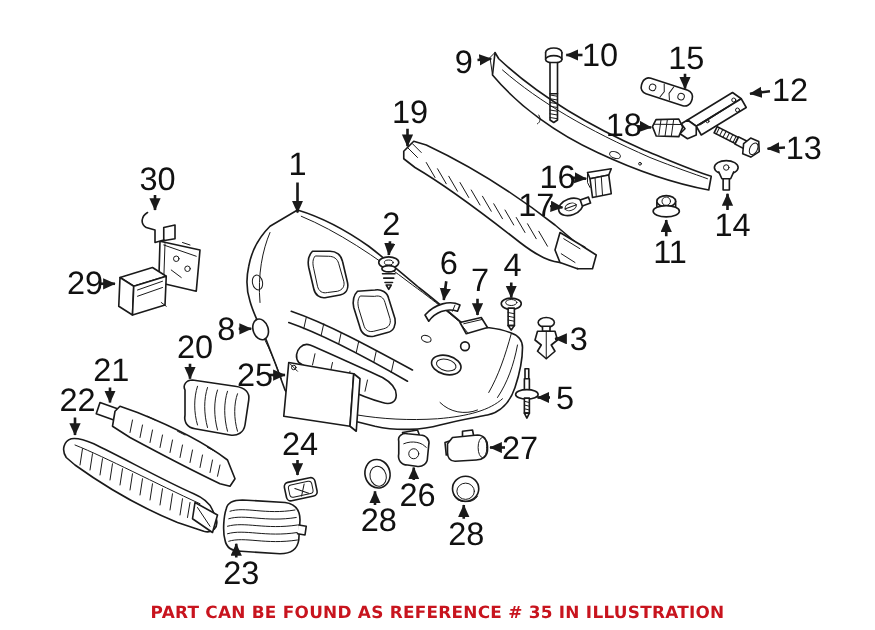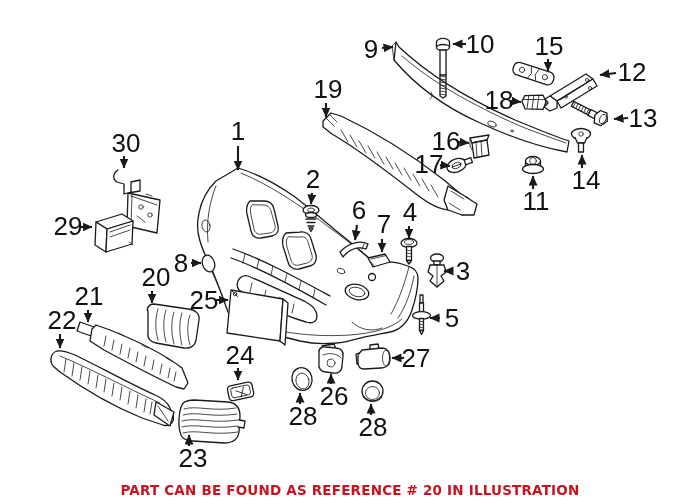--- a/index.html
+++ b/index.html
@@ -331,13 +331,13 @@
       <text x="303" y="425" class="callout-label">28</text>
       <line x1="371" y1="415" x2="371" y2="404" class="callout-line" marker-end="url(#ah)"></line>
       <text x="373" y="436" class="callout-label">28</text>
       <line x1="80" y1="227" x2="92" y2="227" class="callout-line" marker-end="url(#ah)"></line>
       <text x="68" y="235" class="callout-label">29</text>
       <line x1="124" y1="156" x2="124" y2="168" class="callout-line" marker-end="url(#ah)"></line>
       <text x="126" y="152" class="callout-label">30</text>
     </g>
 </svg>
 
-<div id="caption">PART CAN BE FOUND AS REFERENCE # 20 IN ILLUSTRATION</div>
+<div id="caption">PART CAN BE FOUND AS REFERENCE # 35 IN ILLUSTRATION</div>
 
 </body></html>

